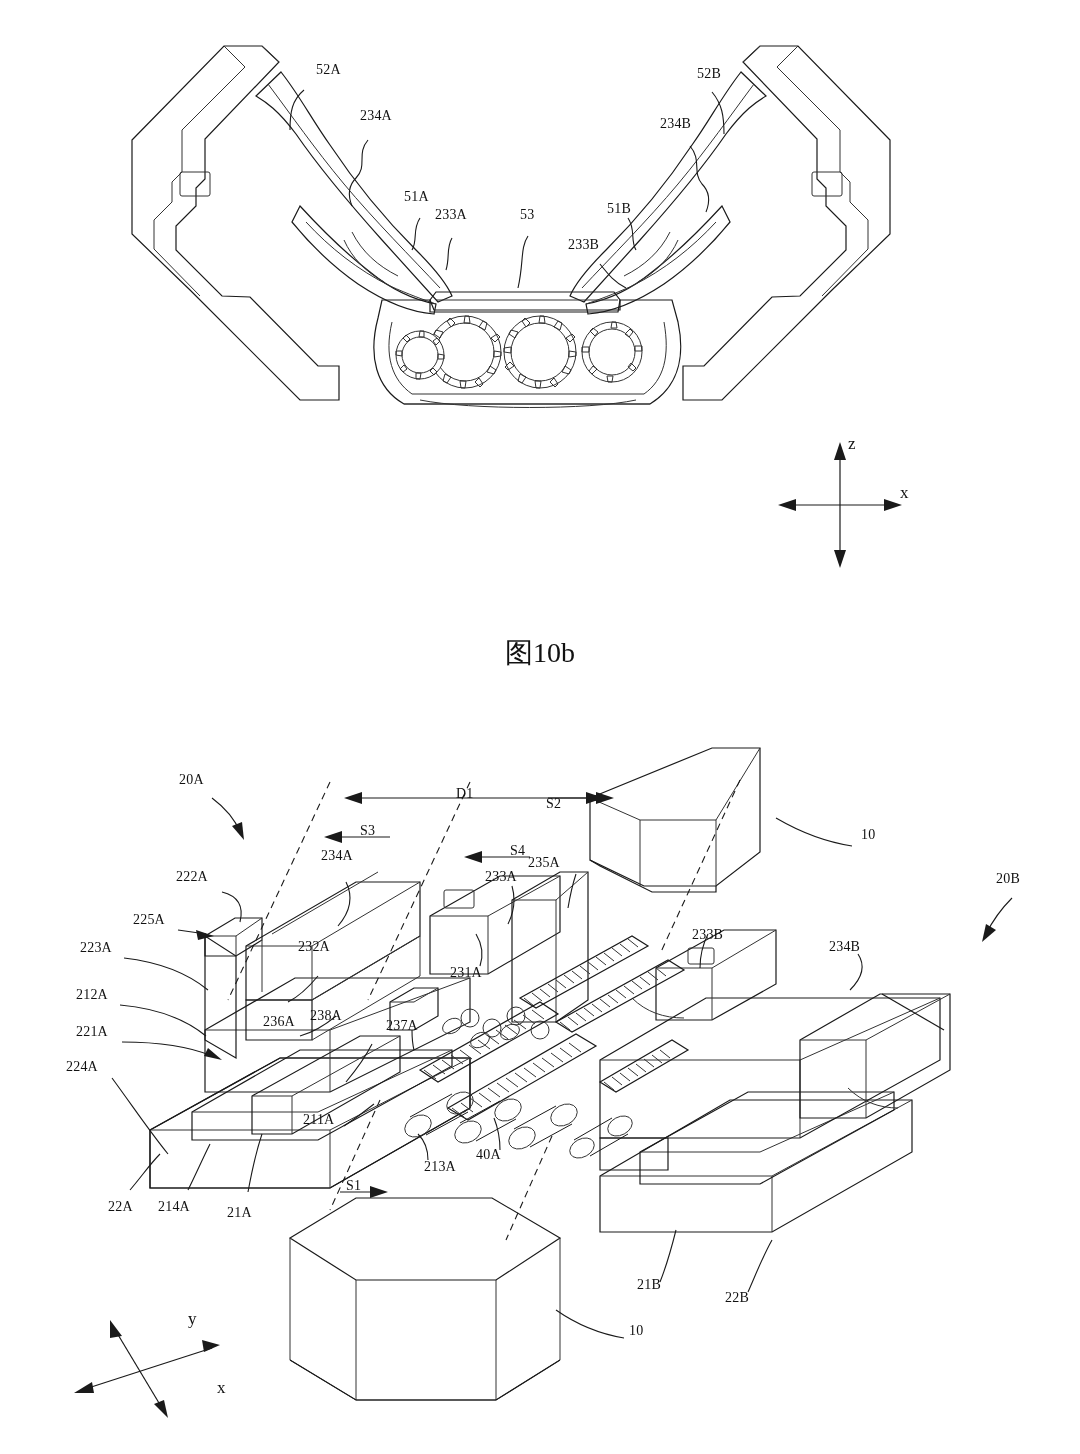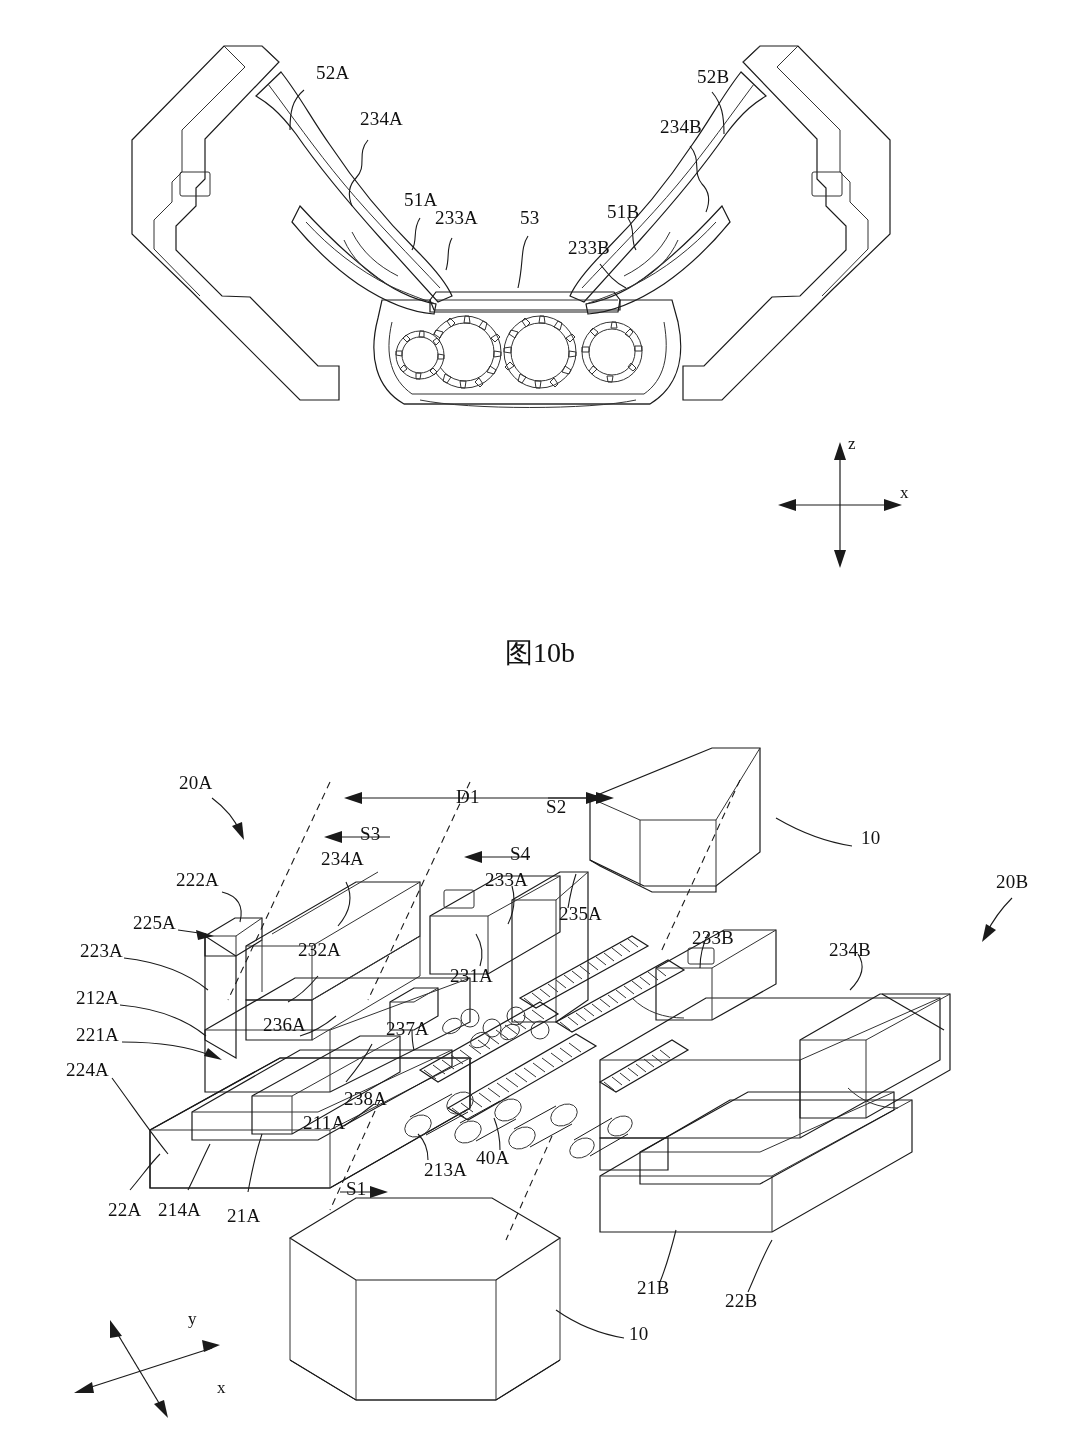--- a/index.html
+++ b/index.html
@@ -21,21 +21,21 @@
     width: 1080px;
     height: 1454px;
   }
   svg.figure {
     position: absolute;
     left: 0; top: 0;
   }
   .lbl {
     position: absolute;
     font-family: "Liberation Serif", serif;
-    font-size: 19px;
+    font-size: 14px;
     color: #111;
     white-space: nowrap;
     letter-spacing: 0.2px;
   }
   .fig-caption {
     position: absolute;
     font-family: "Liberation Serif", serif;
     font-size: 28px;
     color: #111;
     white-space: nowrap;
@@ -513,32 +513,32 @@
   <div class="lbl" style="left:179px; top:772px;">20A</div>
   <div class="lbl" style="left:456px; top:786px;">D1</div>
   <div class="lbl" style="left:546px; top:796px;">S2</div>
   <div class="lbl" style="left:861px; top:827px;">10</div>
   <div class="lbl" style="left:360px; top:823px;">S3</div>
   <div class="lbl" style="left:996px; top:871px;">20B</div>
   <div class="lbl" style="left:176px; top:869px;">222A</div>
   <div class="lbl" style="left:321px; top:848px;">234A</div>
   <div class="lbl" style="left:510px; top:843px;">S4</div>
   <div class="lbl" style="left:485px; top:869px;">233A</div>
-  <div class="lbl" style="left:559px; top:855px;margin-top:48px;">235A</div>
+  <div class="lbl" style="left:528px; top:855px;">235A</div>
   <div class="lbl" style="left:133px; top:912px;">225A</div>
   <div class="lbl" style="left:80px; top:940px;">223A</div>
   <div class="lbl" style="left:298px; top:939px;">232A</div>
   <div class="lbl" style="left:450px; top:965px;">231A</div>
   <div class="lbl" style="left:692px; top:927px;">233B</div>
   <div class="lbl" style="left:829px; top:939px;">234B</div>
   <div class="lbl" style="left:76px; top:987px;text-align:center;">212A</div>
   <div class="lbl" style="left:263px; top:1014px;">236A</div>
   <div class="lbl" style="left:386px; top:1018px;">237A</div>
   <div class="lbl" style="left:76px; top:1024px;">221A</div>
-  <div class="lbl" style="left:310px; top:1088px;margin-left:34px;">238A</div>
+  <div class="lbl" style="left:310px; top:1008px;">238A</div>
   <div class="lbl" style="left:66px; top:1059px;">224A</div>
   <div class="lbl" style="left:303px; top:1112px;">211A</div>
   <div class="lbl" style="left:404px; top:1159px;margin-left:20px;">213A</div>
   <div class="lbl" style="left:476px; top:1147px;">40A</div>
   <div class="lbl" style="left:304px; top:1178px;margin-left:42px;">S1</div>
   <div class="lbl" style="left:108px; top:1199px;">22A</div>
   <div class="lbl" style="left:158px; top:1199px;">214A</div>
   <div class="lbl" style="left:227px; top:1205px;">21A</div>
   <div class="lbl" style="left:637px; top:1277px;">21B</div>
   <div class="lbl" style="left:725px; top:1290px;">22B</div>

